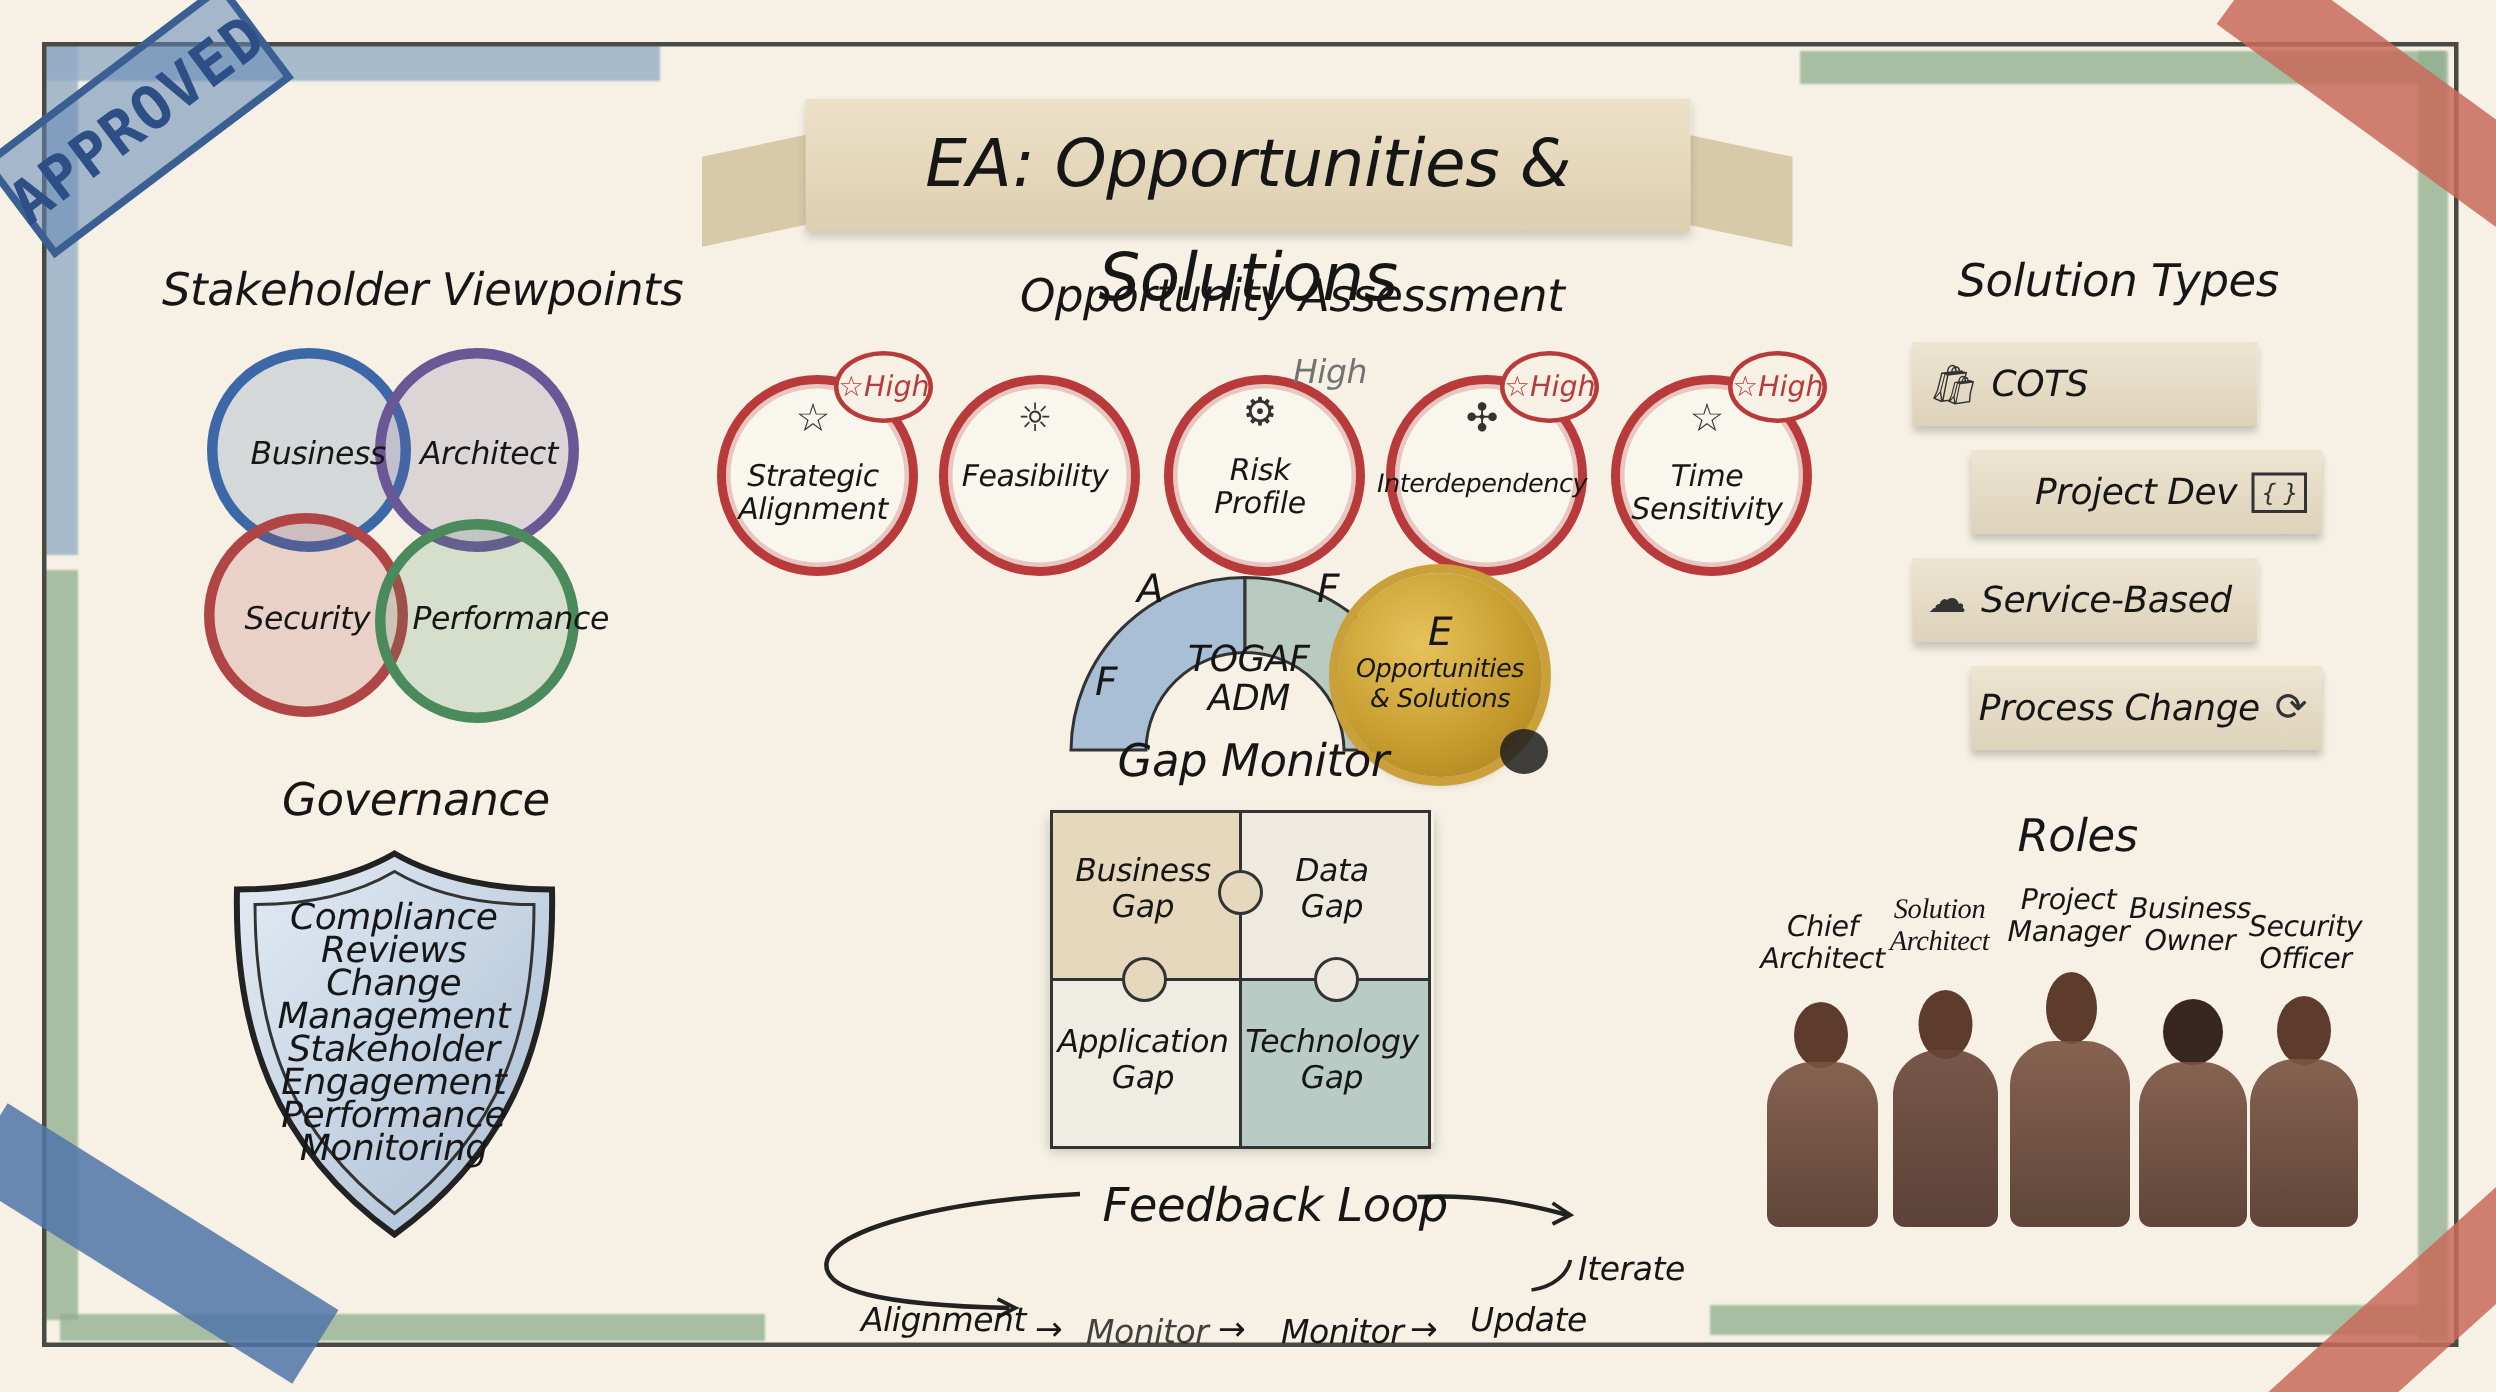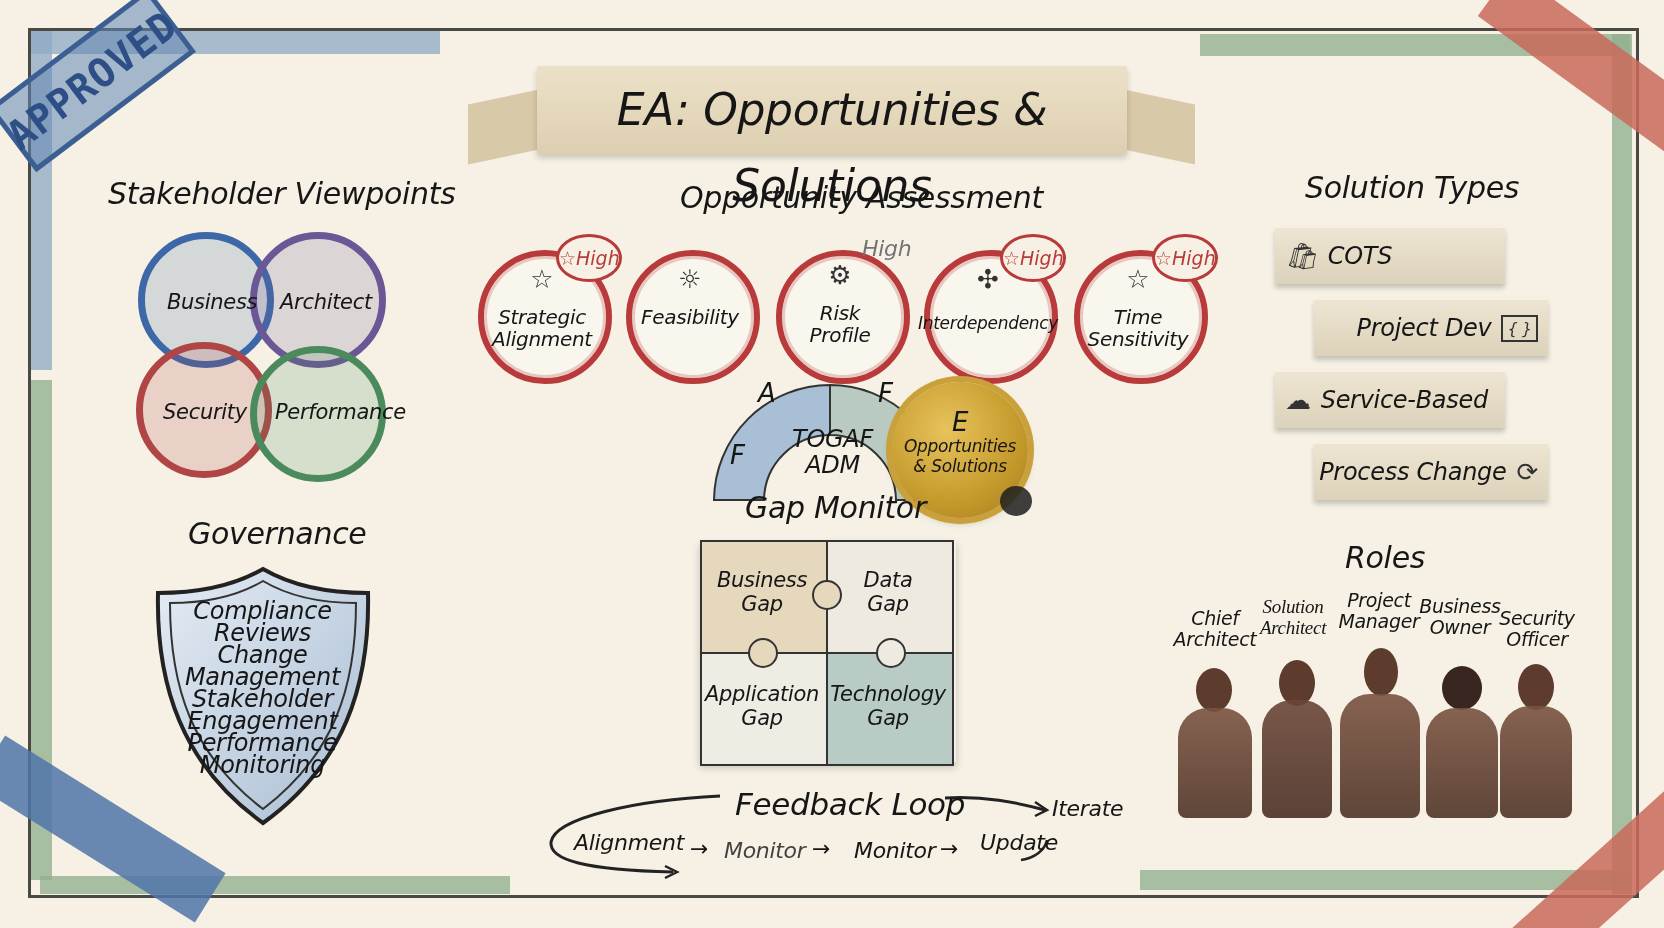--- a/index.html
+++ b/index.html
@@ -42,21 +42,21 @@
   .gov-item{font-size:24px;line-height:22px;text-align:center;}
   
   .card{position:absolute;height:56px;background:linear-gradient(#ede5d2,#ddd2ba);box-shadow:0 4px 5px rgba(0,0,0,.2);
         display:flex;align-items:center;font-size:24px;}
   .card .ico{font-size:26px;color:#333;margin:0 10px;}
   
   .role-label{position:absolute;font-size:19px;line-height:21px;text-align:center;width:90px;}
   .person{position:absolute;border-radius:30px 30px 8px 8px;background:linear-gradient(#7a5240,#4e3326);opacity:.9;}
   .head{position:absolute;border-radius:50%;background:#5e3c2d;}
   
-  .fb{position:absolute;font-size:22px;}
+  .fb{position:absolute;font-size:22px;margin-top:38px;}
 </style>
 </head>
 <body>
 
 <div>
   <div class="wash" style="left:30px;top:30px;width:410px;height:24px;background:#8fa9c4;"></div>
   <div class="wash" style="left:30px;top:30px;width:22px;height:340px;background:#8fa9c4;"></div>
   <div class="wash" style="left:1200px;top:34px;width:430px;height:22px;background:#8fae8e;"></div>
   <div class="wash" style="left:1612px;top:34px;width:20px;height:860px;background:#8fae8e;"></div>
   <div class="wash" style="left:30px;top:380px;width:22px;height:500px;background:#8fae8e;"></div>

